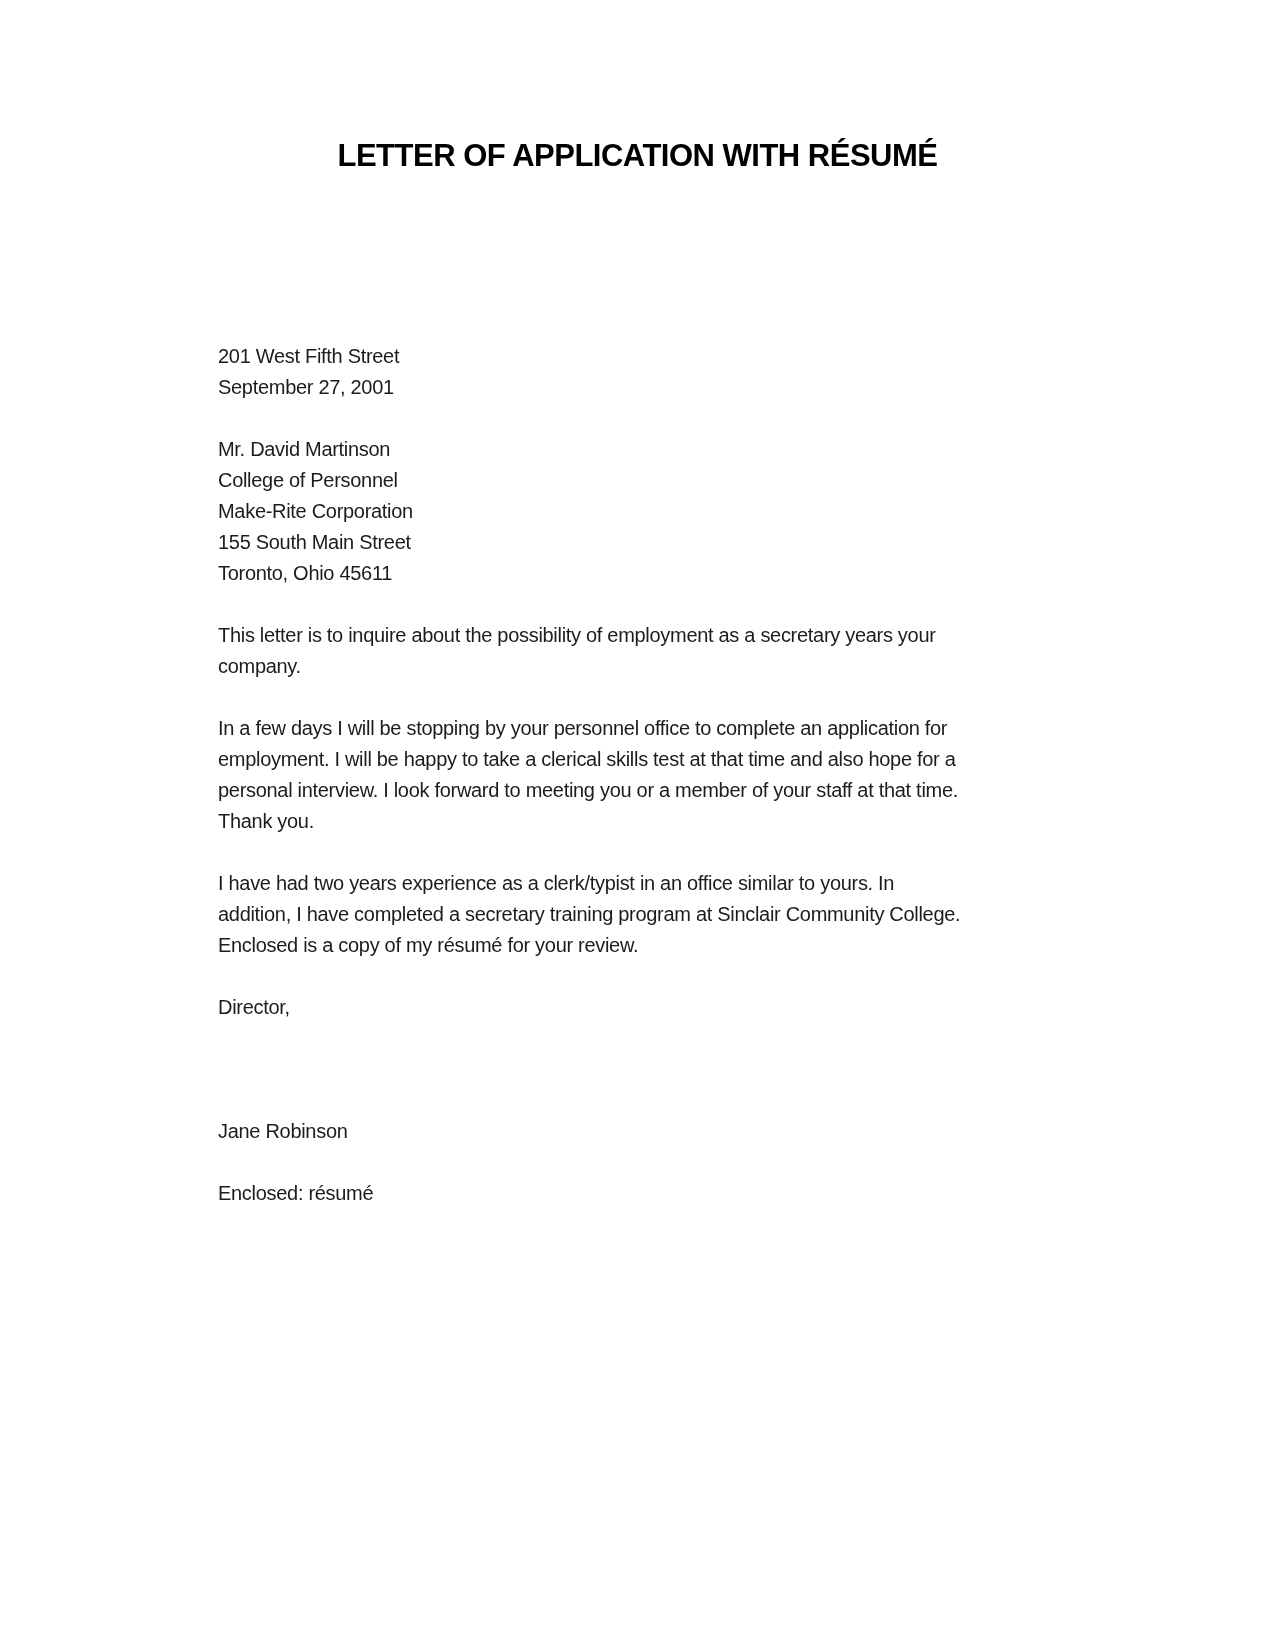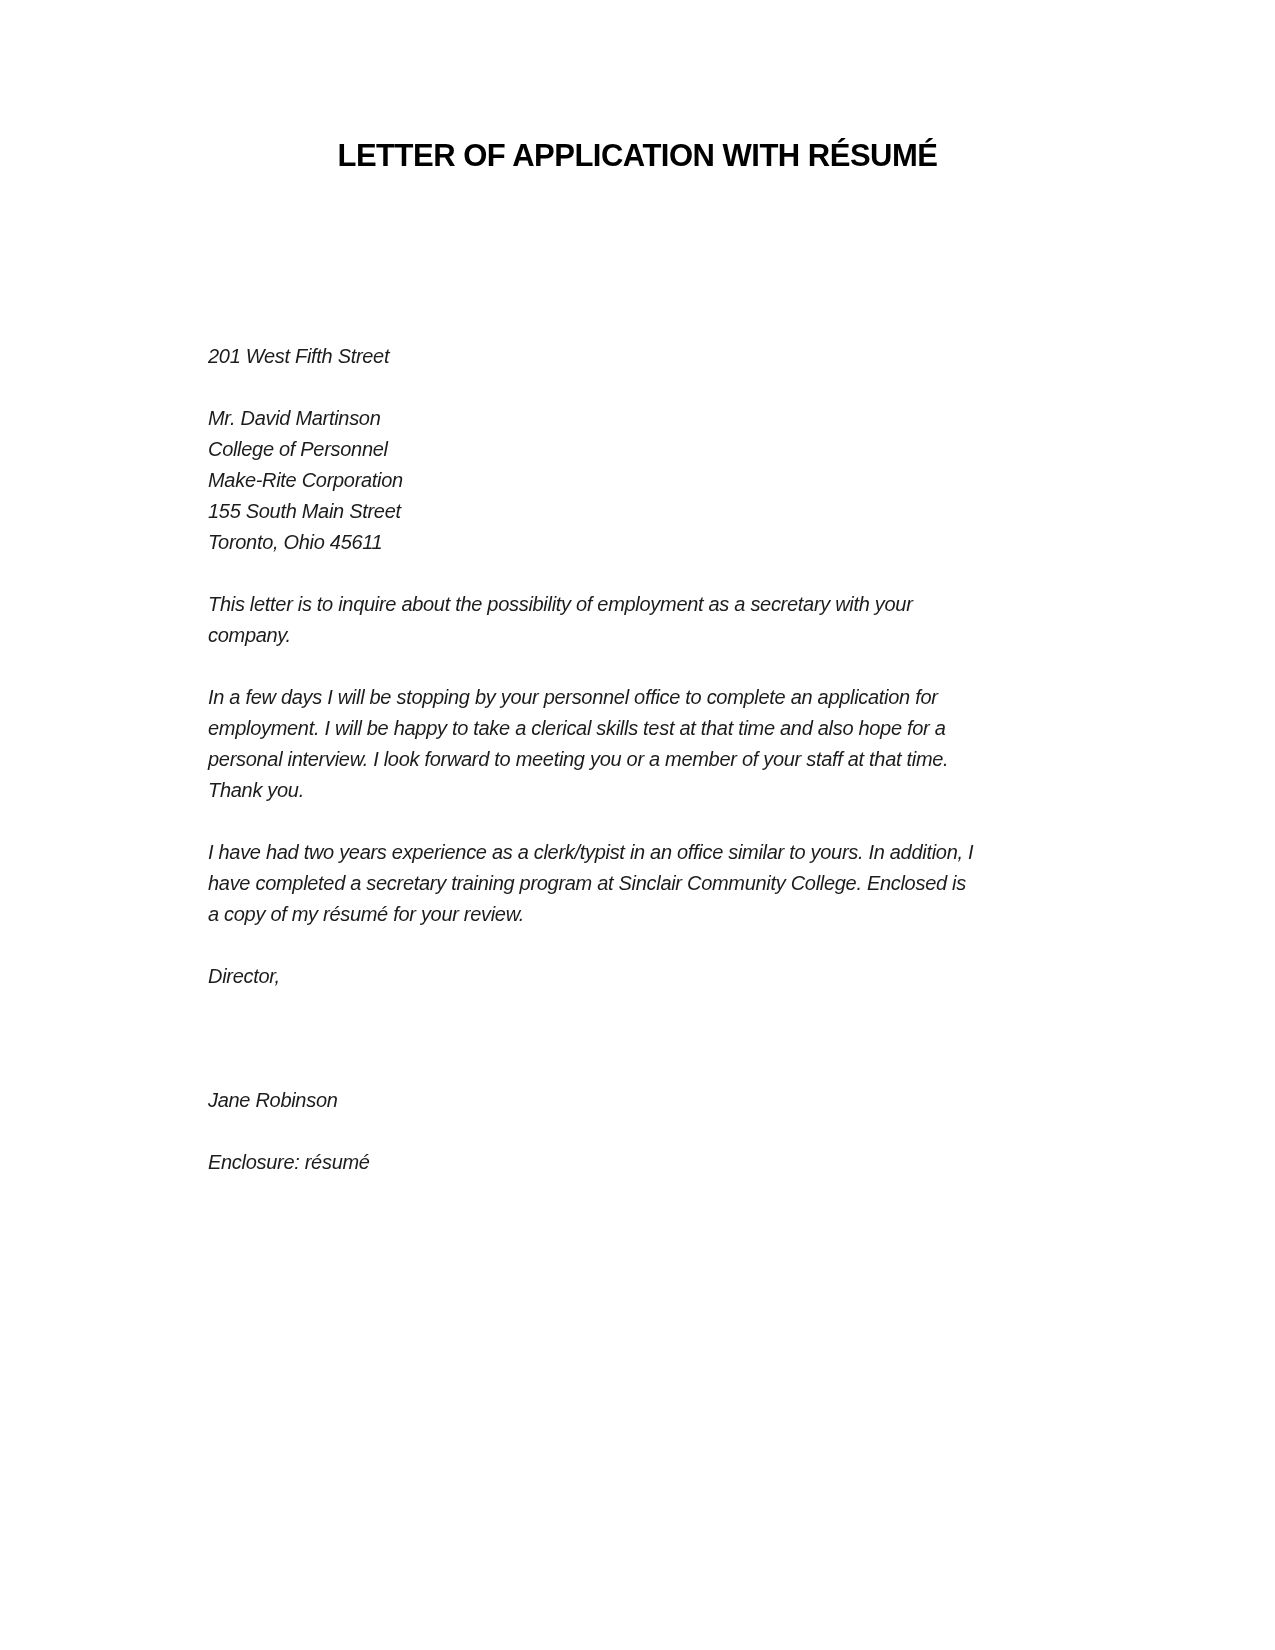--- a/index.html
+++ b/index.html
@@ -28,22 +28,21 @@
   }
   .letter-body {
     margin-left: 202px;
     margin-top: 168px;
     width: 782px;
     font-size: 20px;
     line-height: 31px;
     letter-spacing: -0.3px;
   }
   .block {
-    margin: 6px;
-    font-style: italic;
+    margin: 16px;
   }
   .block + .block {
     margin-top: 31px;
   }
   .block p {
     margin: 0;
     padding: 0;
   }
   .signature-name {
     margin-top: 93px !important;
@@ -53,37 +52,38 @@
 <body>
 
 <div class="page">
 
   <h1 class="doc-title">LETTER OF APPLICATION WITH RÉSUMÉ</h1>
 
   <div class="letter-body">
 
     <div class="block">
       <p>201 West Fifth Street</p>
+      <p>September 27, 2001</p>
     </div>
 
     <div class="block">
       <p>Mr. David Martinson</p>
       <p>College of Personnel</p>
       <p>Make-Rite Corporation</p>
       <p>155 South Main Street</p>
       <p>Toronto, Ohio 45611</p>
     </div>
 
 
-    <p class="block">This letter is to inquire about the possibility of employment as a secretary with your company.</p>
+    <p class="block">This letter is to inquire about the possibility of employment as a secretary years your company.</p>
 
     <p class="block">In a few days I will be stopping by your personnel office to complete an application for employment. I will be happy to take a clerical skills test at that time and also hope for a personal interview. I look forward to meeting you or a member of your staff at that time. Thank you.</p>
 
     <p class="block">I have had two years experience as a clerk/typist in an office similar to yours. In addition, I have completed a secretary training program at Sinclair Community College. Enclosed is a copy of my résumé for your review.</p>
 
     <p class="block">Director,</p>
 
     <p class="block signature-name">Jane Robinson</p>
 
-    <p class="block">Enclosure: résumé</p>
+    <p class="block">Enclosed: résumé</p>
 
   </div>
 </div>
 
 </body></html>

